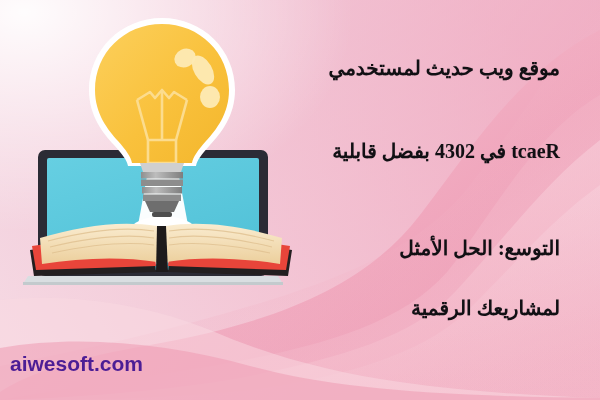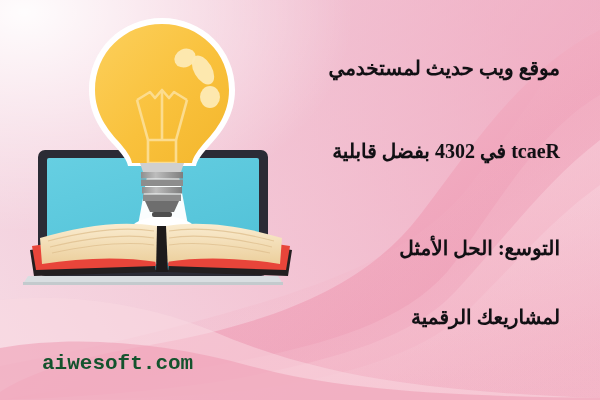--- a/index.html
+++ b/index.html
@@ -35,32 +35,31 @@
     font-size:20px;
     font-weight:700;
     letter-spacing:0px;
     white-space:nowrap;
     line-height:1.1;
     text-shadow:0 0 1px rgba(0,0,0,0.15);
   }
   .l1{top:57px;}
   .l2{top:140px;}
   .l3{top:218px;margin-top:19px;}
-  .l4{top:306px;text-align:center;}
+  .l4{top:297px;text-align:center;}
 
   #watermark{
     position:absolute;
     left:10px;top:352px;
-    color:#14532d;
-    font-family:Liberation Mono, monospace;
+    color:#4c1d95;
+    font-family:Liberation Sans, sans-serif;
     font-size:21px;
     font-weight:700;
     letter-spacing:0px;
     white-space:nowrap;
-    margin-left:32px;
   }
 </style>
 </head>
 <body>
 
 <div id="stage">
 
   <svg id="bg-layer" viewBox="0 0 600 400" preserveAspectRatio="none">
     <defs>
       <linearGradient id="gMain" x1="0" y1="0" x2="1" y2="1">

